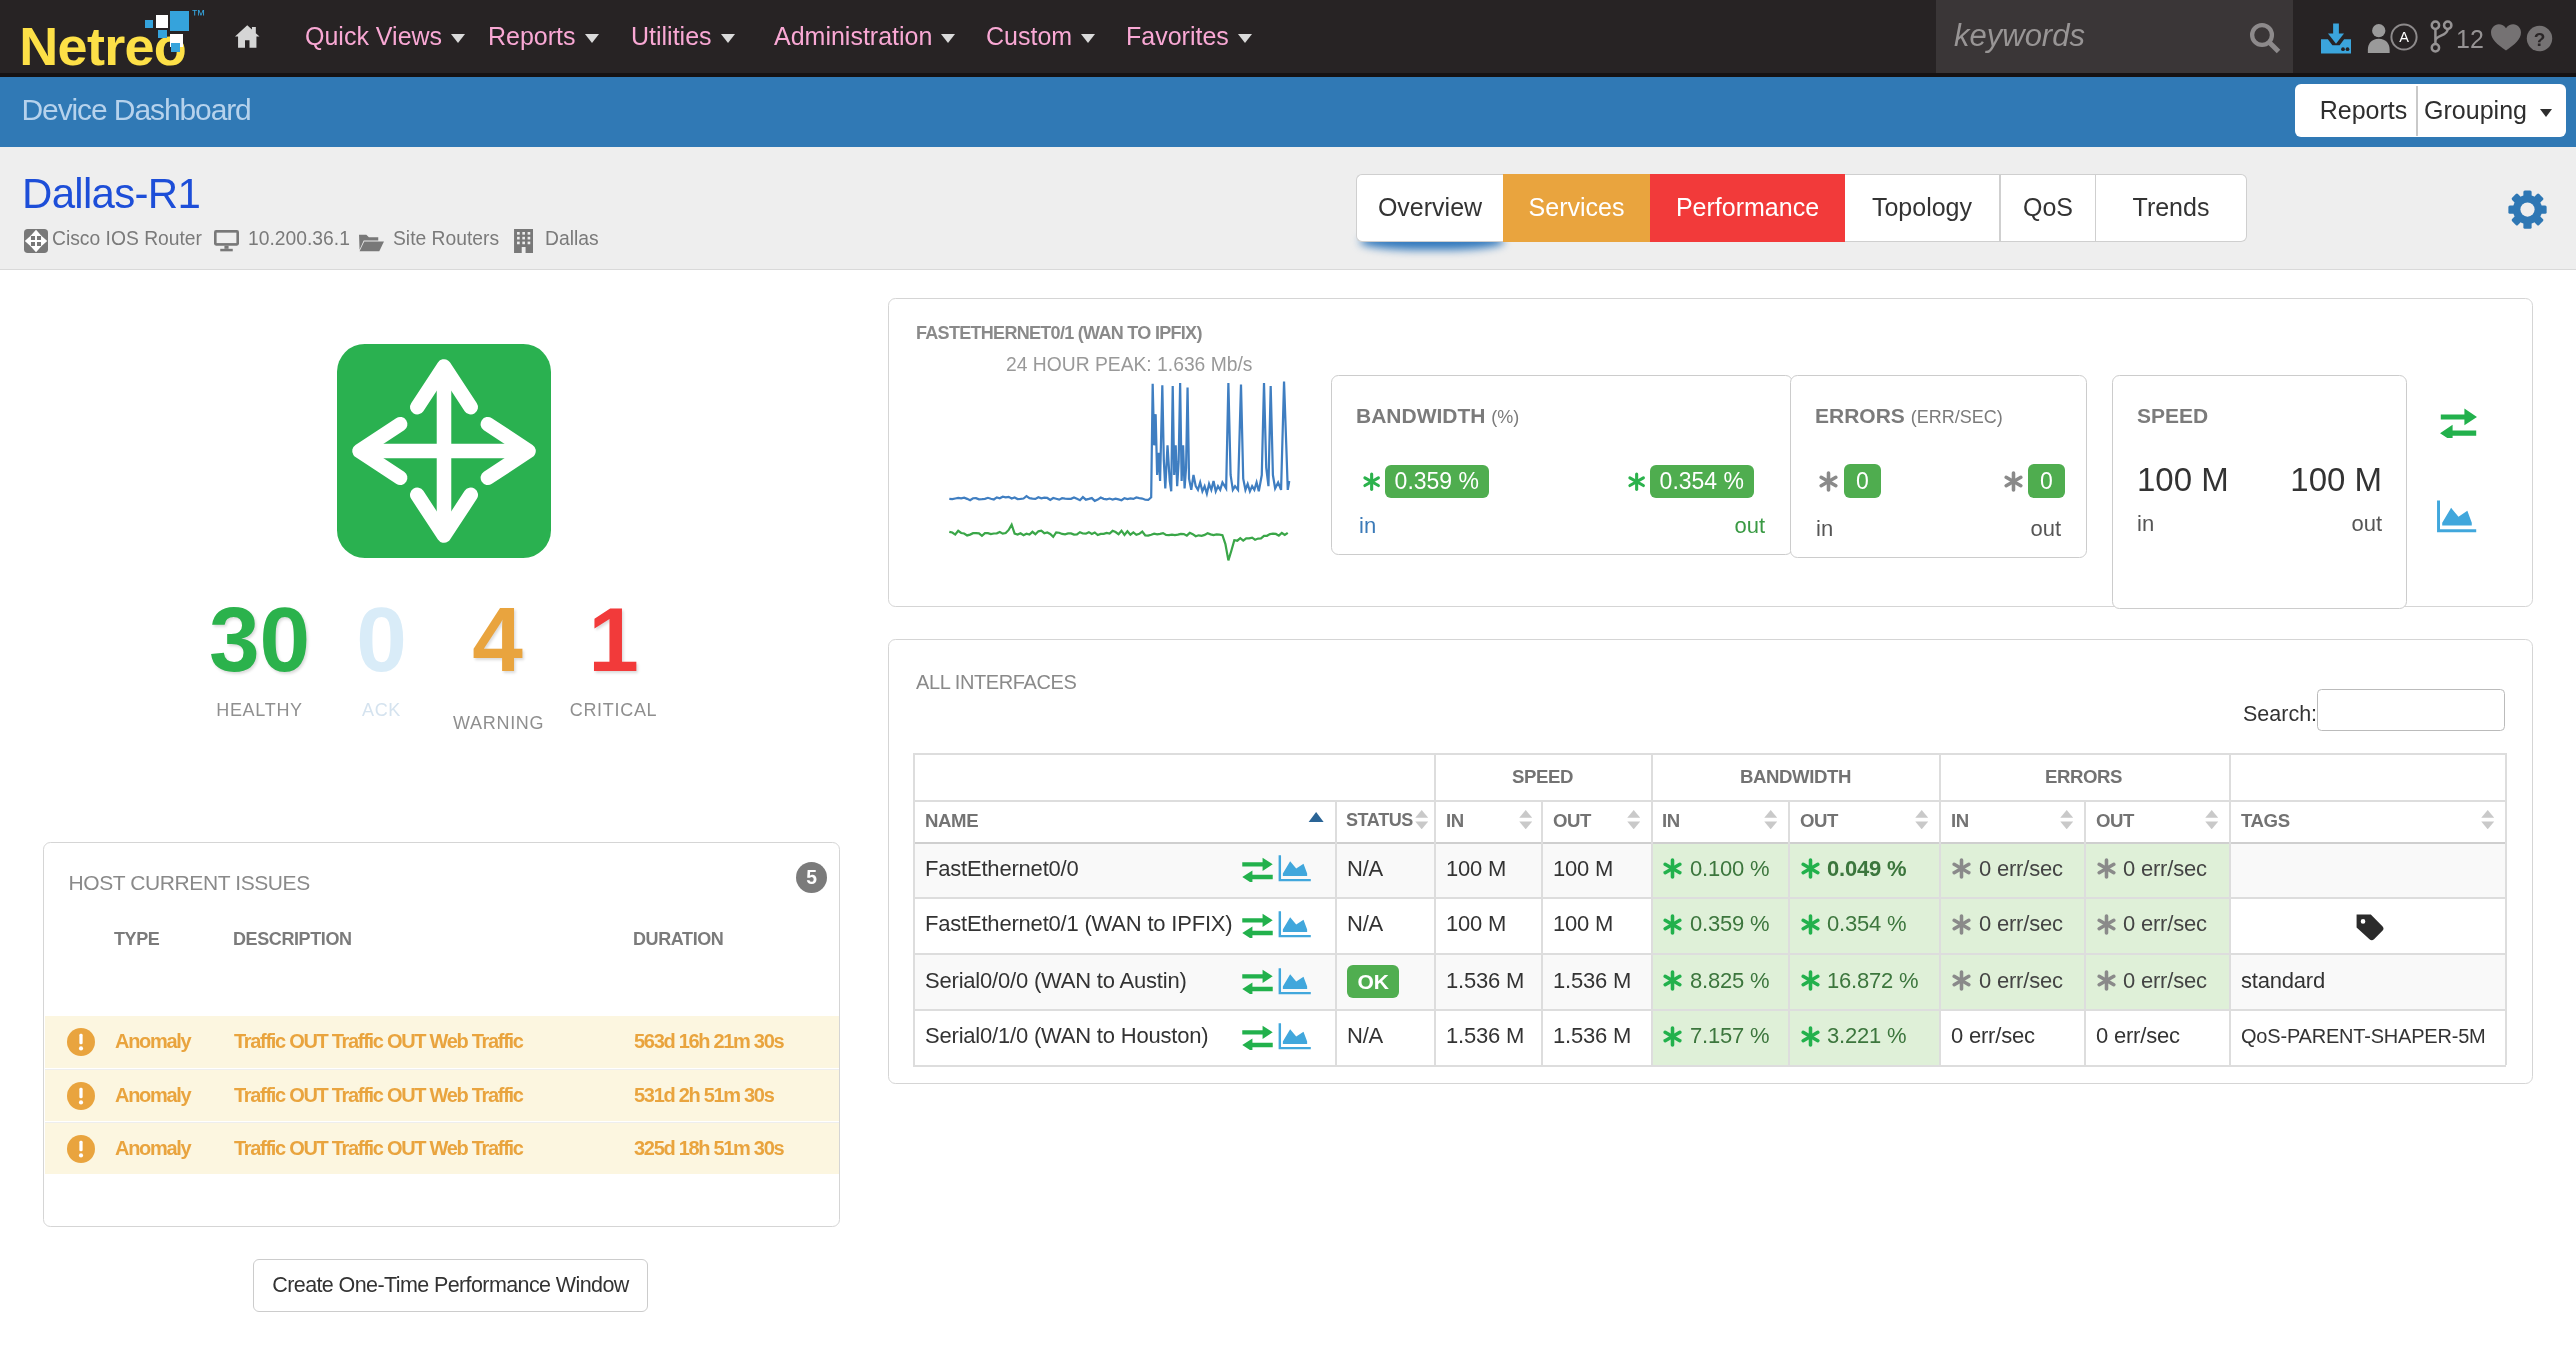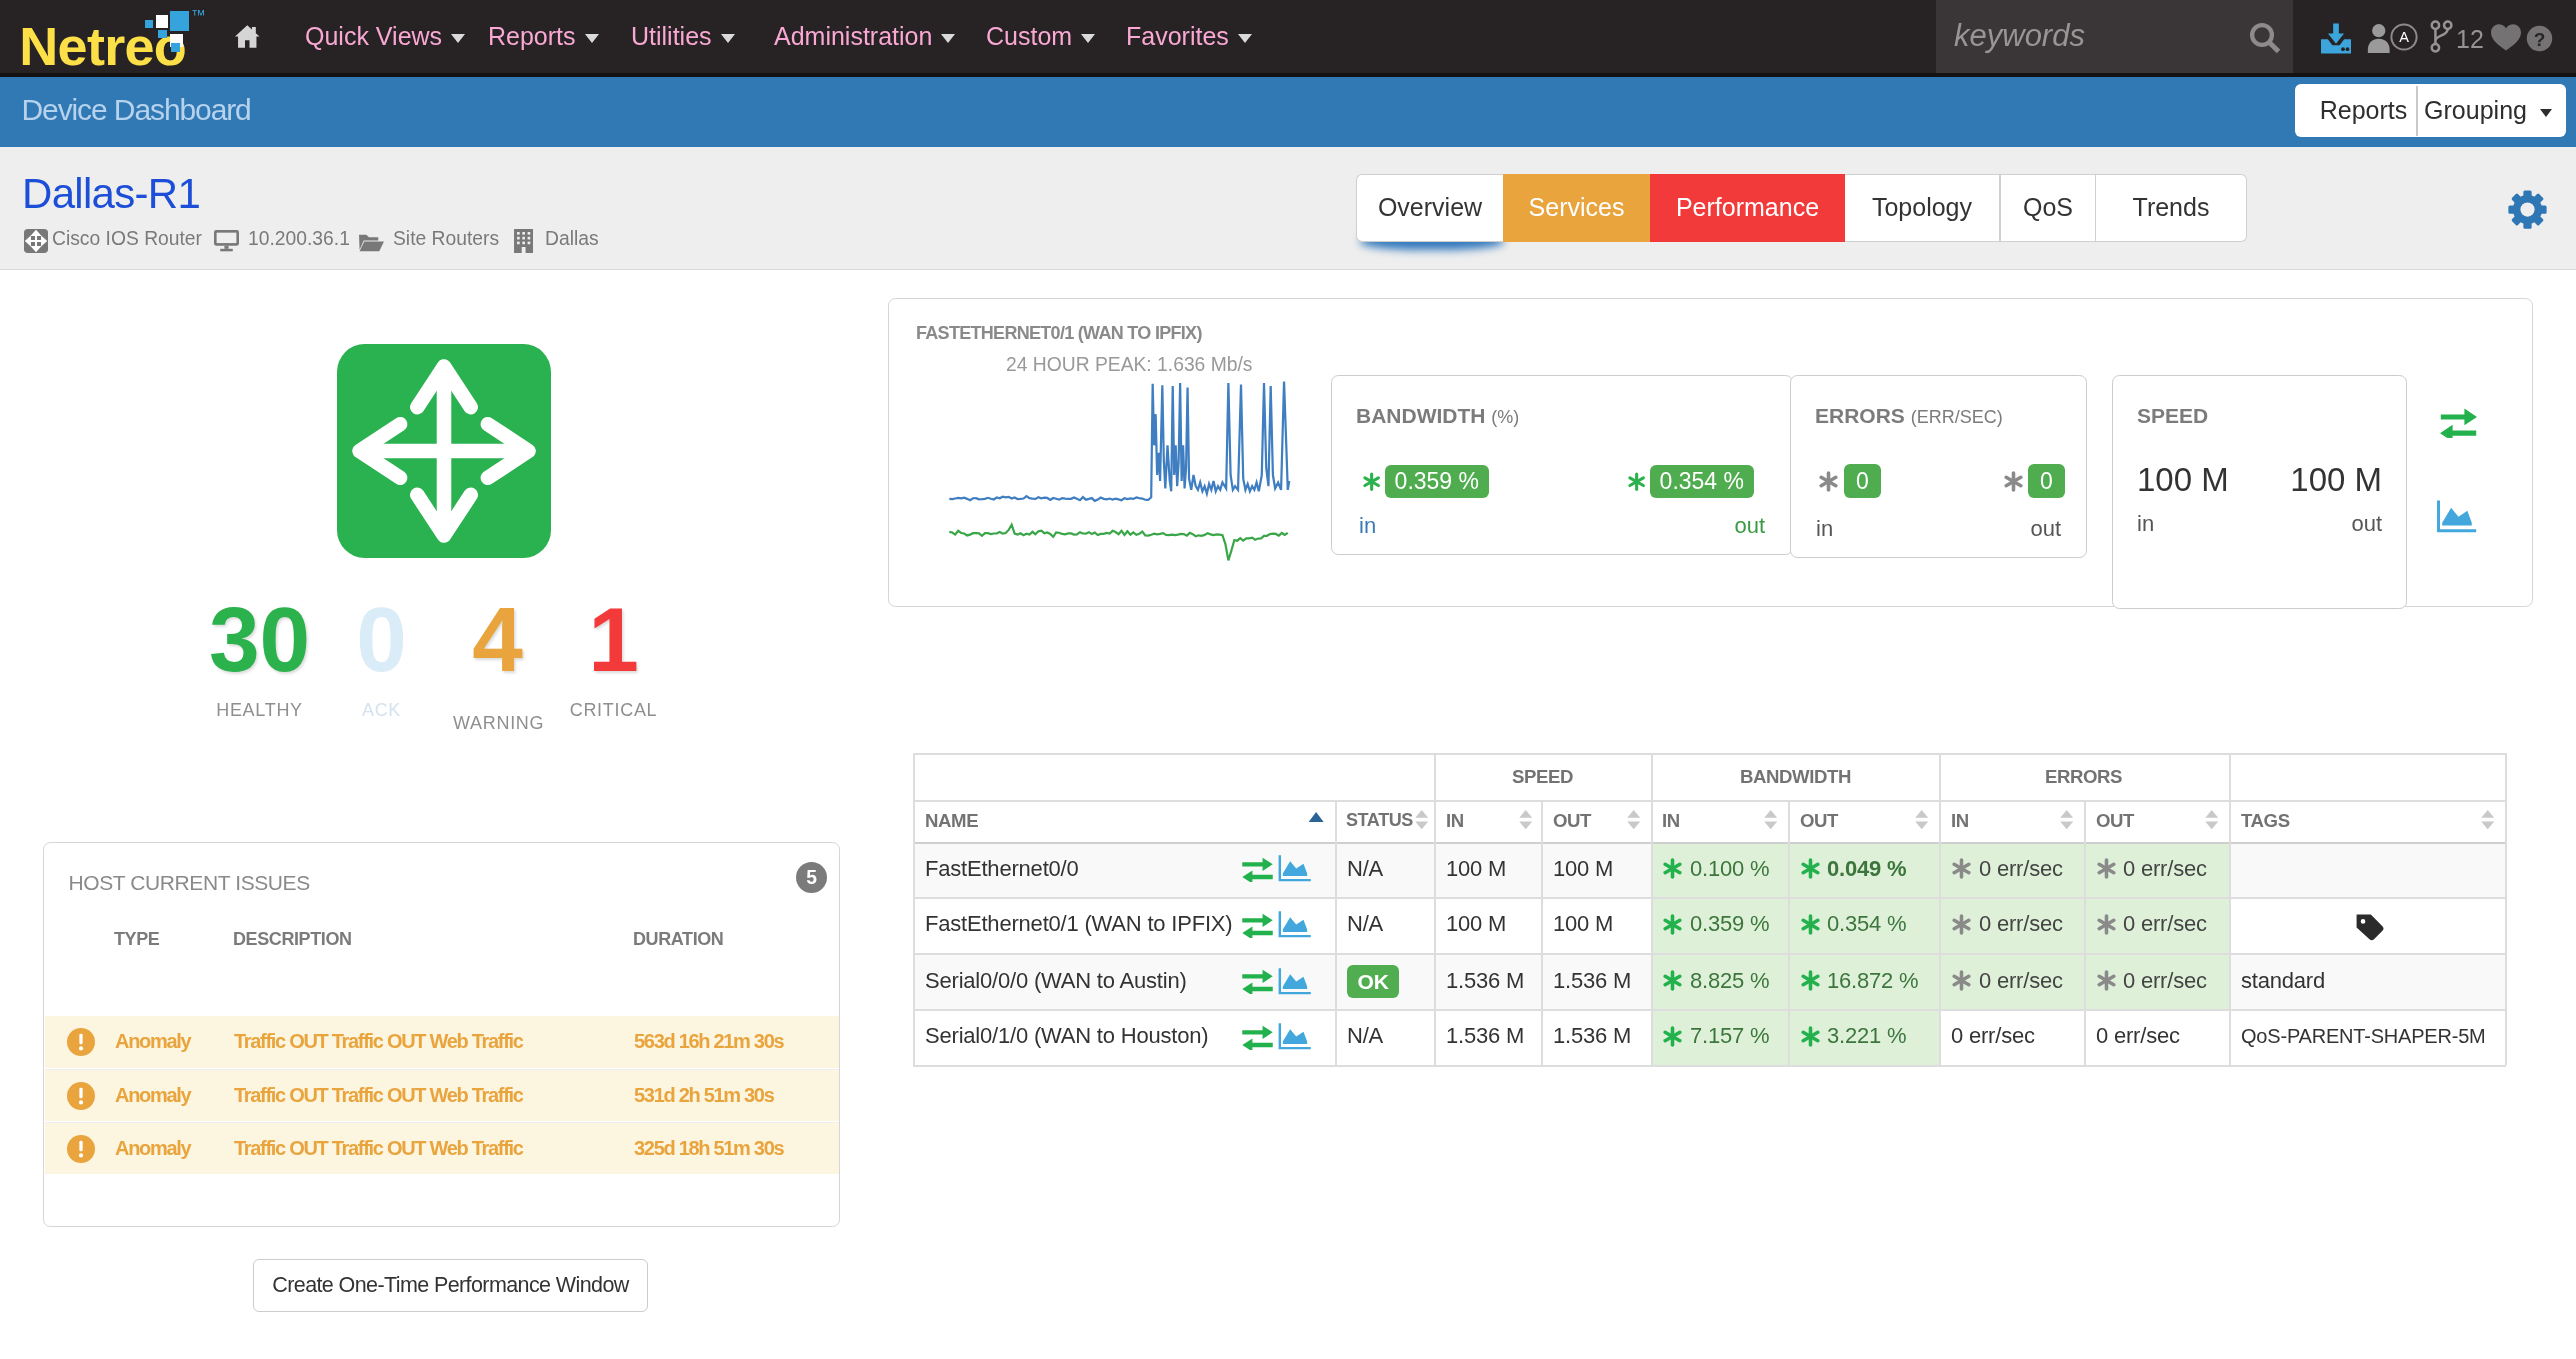--- a/index.html
+++ b/index.html
@@ -305,20 +305,25 @@
 
   <svg class="abs" style="left:2439px; top:407px;" width="39" height="31" viewBox="0 0 26 21">
       <path fill="#22b14c" d="M1 5 h16 v-4 l8.5 5.7 -8.5 5.7 v-4 h-16 z"></path>
       <path fill="#22b14c" d="M25 16 h-16 v-4 l-8.5 5.7 8.5 5.7 v-4 h16 z"></path>
     </svg>
   <svg class="abs" style="left:2436px; top:499px;" width="42" height="34" viewBox="0 0 28 23">
       <path fill="#41a7dc" d="M4 16 L10 6 L15 12 L21 8 L24 16 L24 18 L4 18 Z"></path>
       <path fill="none" stroke="#41a7dc" stroke-width="2" d="M1.5 1 V21.5 H27"></path>
     </svg>
 
+  <div class="panel" style="left:888px; top:639px; width:1645px; height:445px;">
+    <div style="position:absolute; left:27px; top:31px; font-size:20px; color:#8a8a8a; letter-spacing:-0.4px;">ALL INTERFACES</div>
+    <div style="position:absolute; left:1354px; top:62px; font-size:21.5px; color:#333;">Search:</div>
+    <div style="position:absolute; left:1428px; top:49px; width:188px; height:42px; border:1.5px solid #bbb; border-radius:4.5px;"></div>
+  </div>
 
   <div class="abs" style="left:913px; top:842px; width:1593px; height:56px; background:#f9f9f9;"></div>
   <div class="abs" style="left:913px; top:953px; width:1593px; height:56px; background:#f9f9f9;"></div>
 
   <div class="greencell" style="left:1651px; top:842px; width:578px; height:56px;"></div>
   <div class="greencell" style="left:1651px; top:897px; width:578px; height:56px;"></div>
   <div class="greencell" style="left:1651px; top:953px; width:578px; height:56px;"></div>
   <div class="greencell" style="left:1651px; top:1009px; width:289px; height:56px;"></div>
 
   <div class="itbl-line" style="left:913px; top:753px; width:1593px; height:1.5px;"></div>

